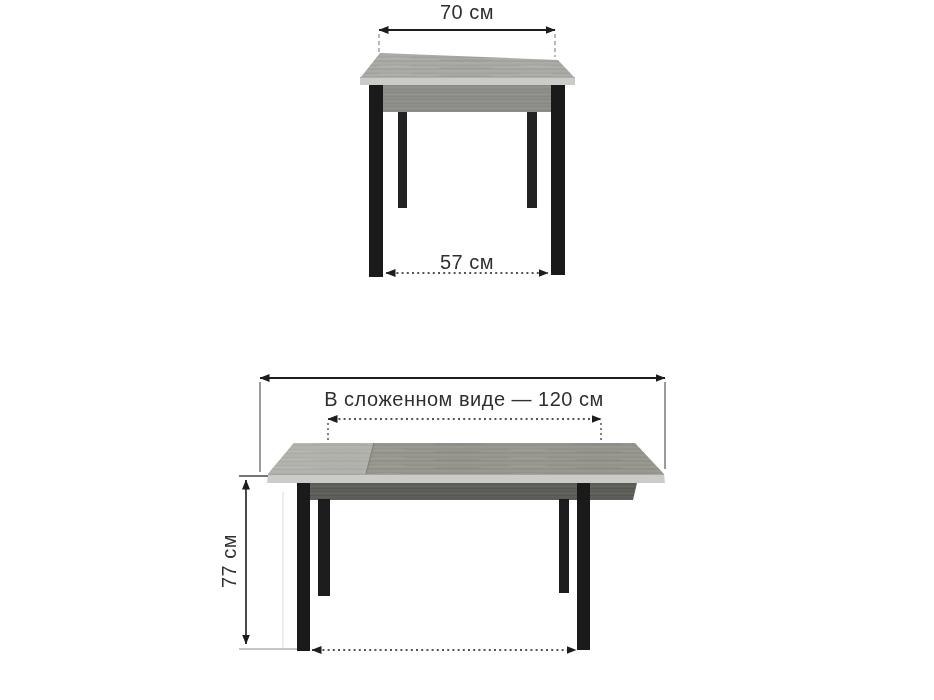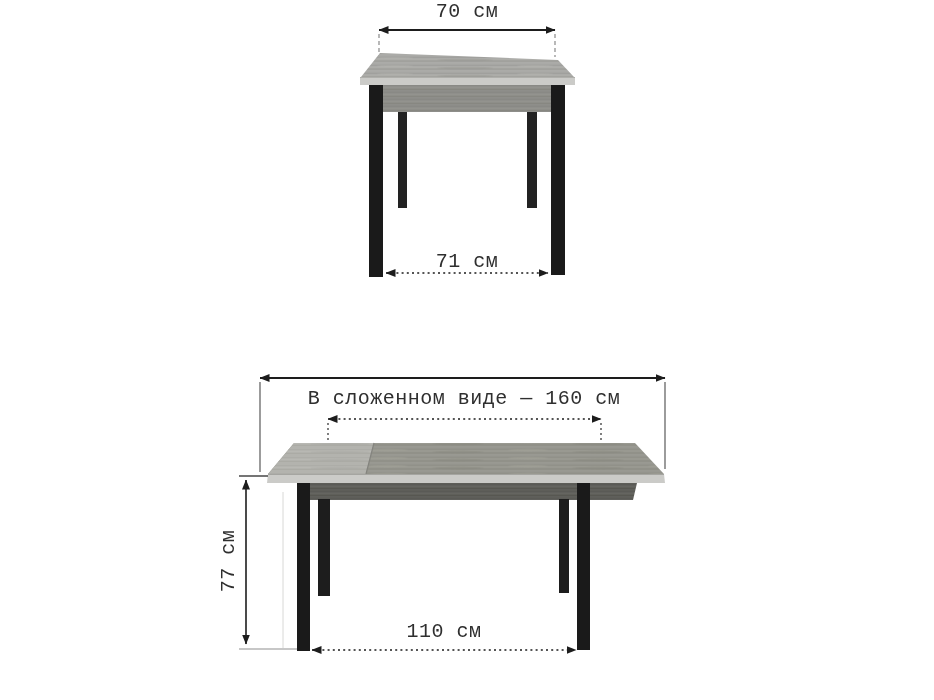--- a/index.html
+++ b/index.html
@@ -1,21 +1,21 @@
 <!DOCTYPE html>
 <html><head>
 <meta charset="utf-8">
 <style>
   html,body{margin:0;padding:0;background:#ffffff;}
   .canvas{
     position:relative;
     width:934px;height:700px;
     background:#ffffff;
     overflow:hidden;
-    font-family:Liberation Mono, monospace;
+    font-family:Liberation Sans, sans-serif;
   }
   .canvas svg{position:absolute;left:0;top:0;}
   .dim-label{
     position:absolute;
     font-size:20px;
     line-height:24px;
     color:#2f2f2f;
     letter-spacing:.5px;
     text-align:center;
     white-space:nowrap;
@@ -126,22 +126,21 @@
       <line x1="239" y1="476" x2="268" y2="476" stroke="#2a2a2a" stroke-width="1.3"></line>
       <line x1="239" y1="649" x2="297" y2="649" stroke="#b5b5b5" stroke-width="1.3"></line>
       <line class="dim-thin" x1="246" y1="480" x2="246" y2="644" marker-start="url(#arrow)" marker-end="url(#arrow)"></line>
 
       <line class="dim-thin dim-dotted" x1="312" y1="650" x2="576" y2="650" marker-start="url(#arrow)" marker-end="url(#arrow)"></line>
     </g>
   </svg>
 
   <div class="dim-label" style="left:347px;top:0px;width:240px;">70 см</div>
 
-  <div class="dim-label" style="left:347px;top:250px;width:240px;">71 см</div>
+  <div class="dim-label" style="left:347px;top:250px;width:240px;">57 см</div>
 
 
-  <div class="dim-label" style="left:294px;top:387px;width:340px;">В сложенном виде — 160 см</div>
+  <div class="dim-label" style="left:294px;top:387px;width:340px;">В сложенном виде — 120 см</div>
 
   <div class="dim-label rot" style="left:179px;top:549px;width:100px;">77 см</div>
 
-  <div class="dim-label" style="left:324px;top:620px;width:240px;">110 см</div>
 
 </div>
 
 </body></html>

